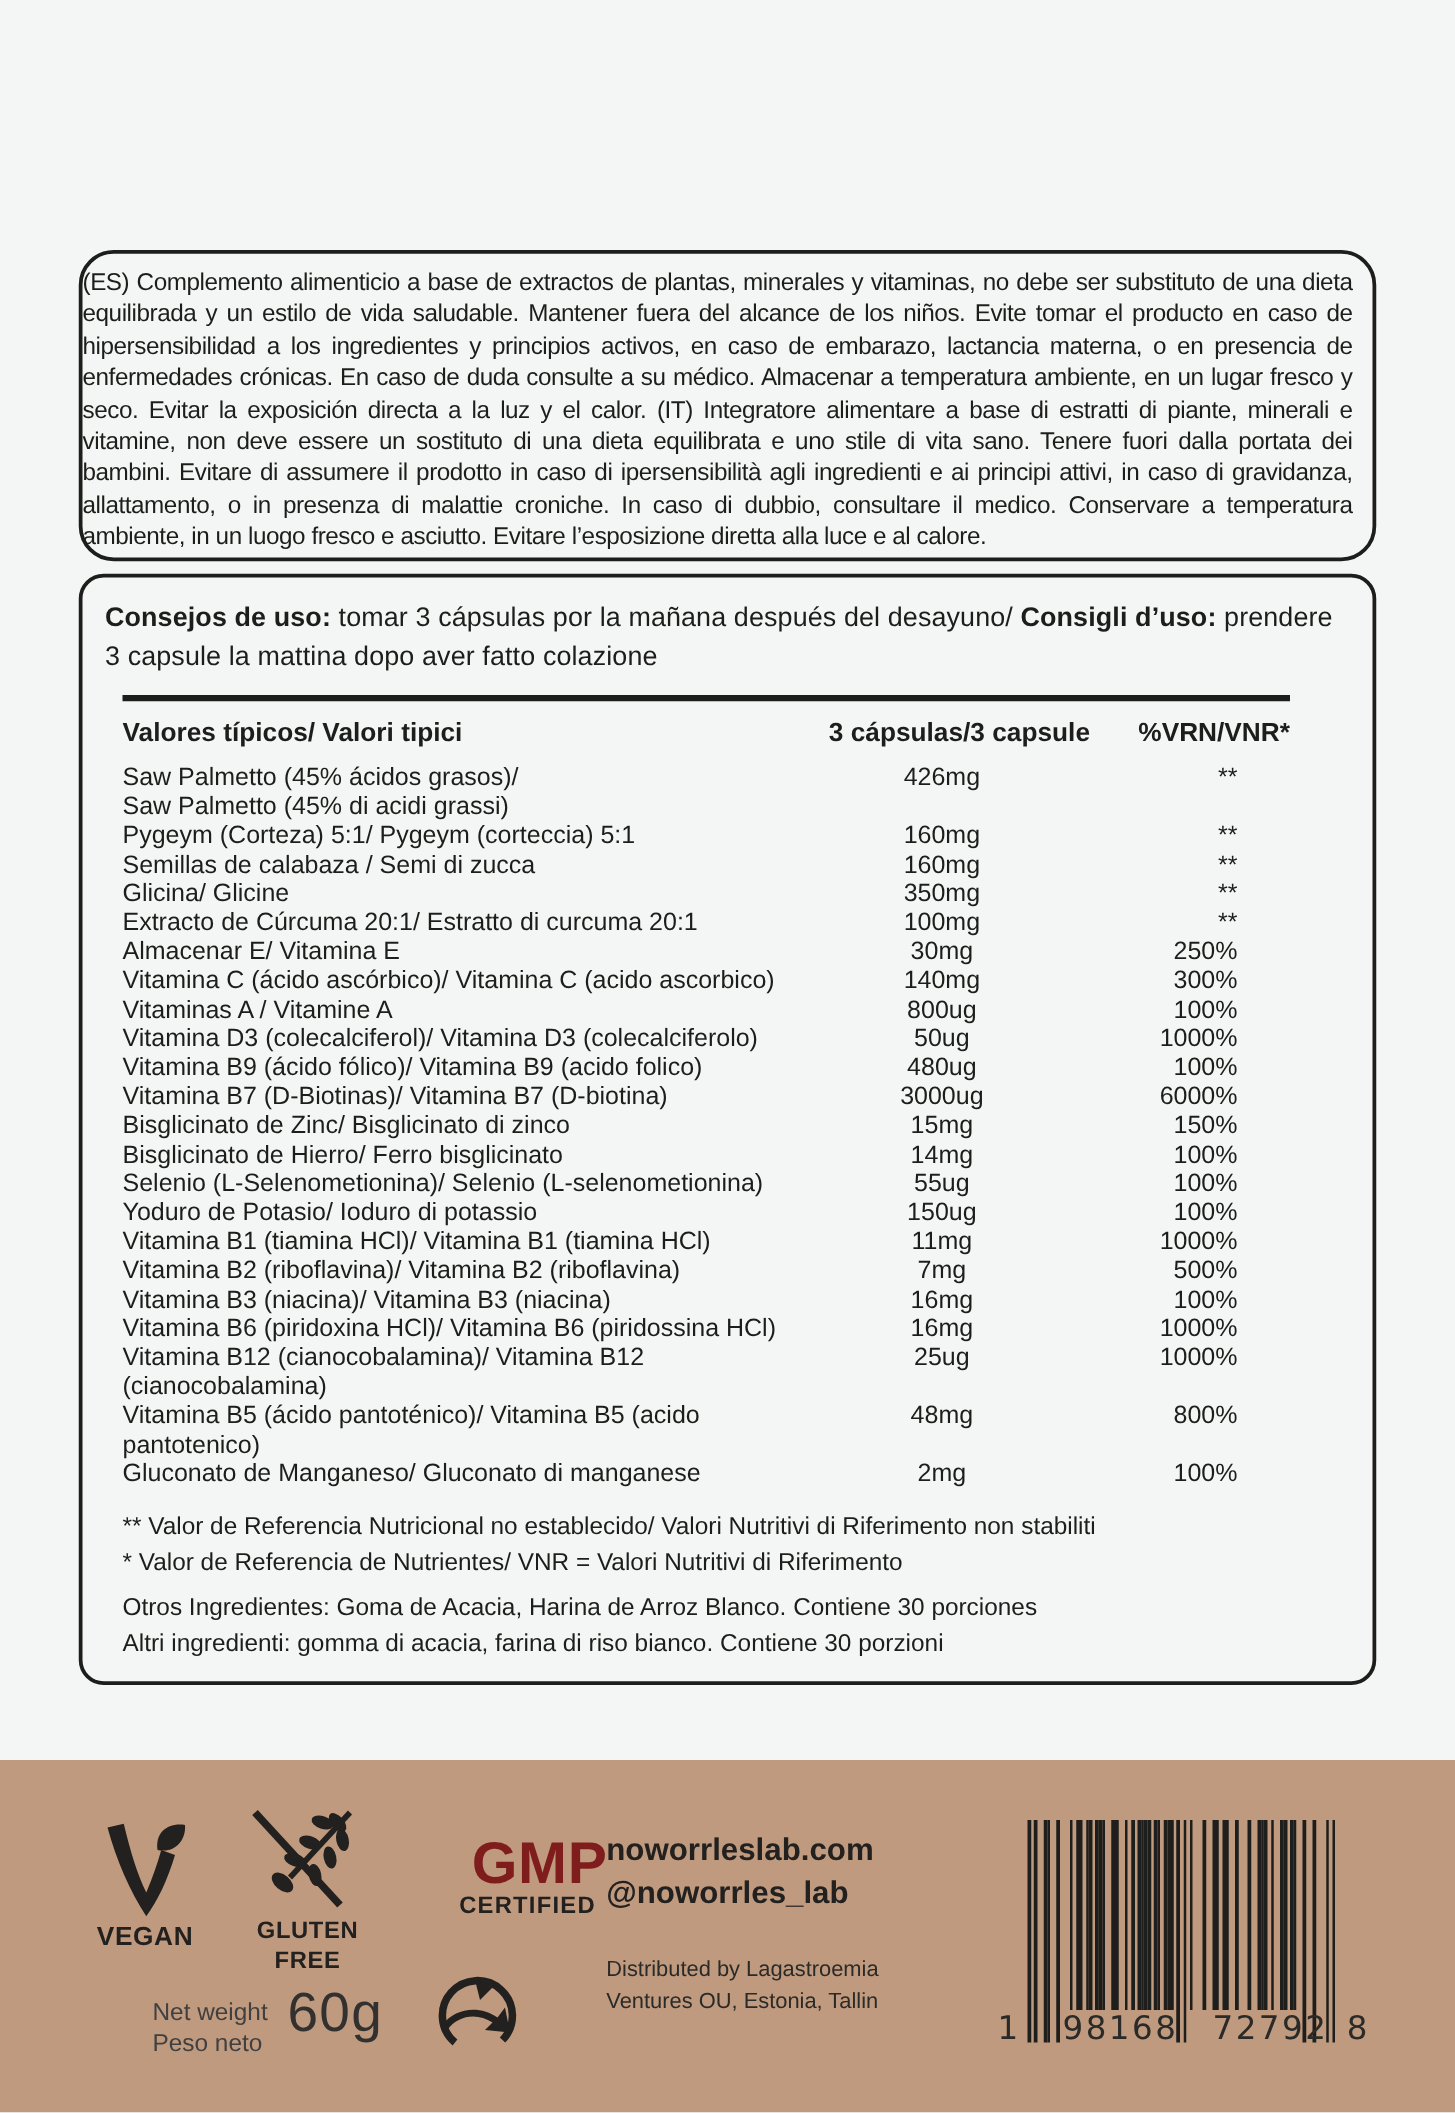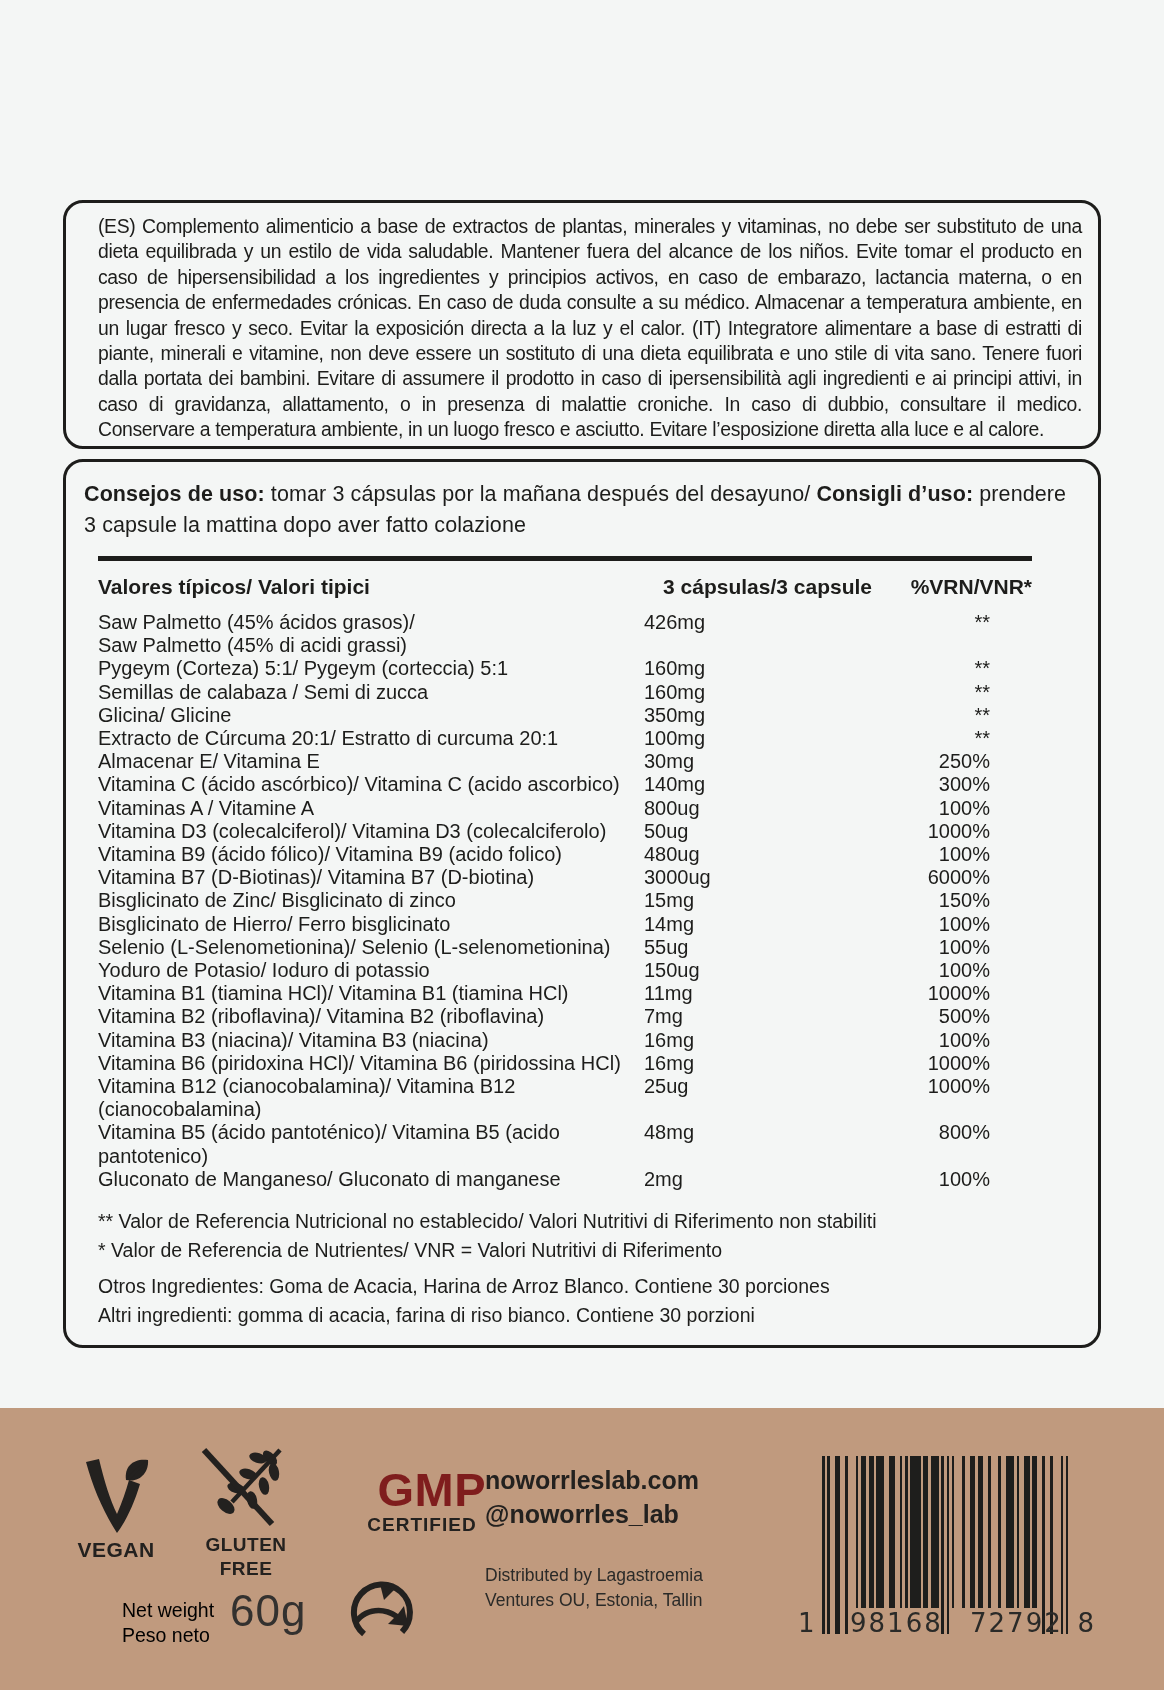--- a/index.html
+++ b/index.html
@@ -13,21 +13,21 @@
     overflow:hidden;
     margin:0 auto;
   }
   .box {
     position:absolute;
     left:63px; width:1038px;
     border:3px solid #1d1d1b;
     border-radius:20px;
     background:#f4f6f5;
   }
-  .warning-box { top:200px; height:249px; padding:11px 16px 10px 32px; }
+  .warning-box { top:200px; height:249px; padding:11px 16px 10px 0;border-radius:28px; }
   .warning-text {
     font-size:19.4px; line-height:25.4px;
     letter-spacing:-0.35px;
     text-align:justify;
   }
   .usage-box { top:459px; height:889px; padding:17px 16px 0 16px; }
   .usage-text { font-size:21.5px; line-height:31px; letter-spacing:0.1px; padding:0 2px; }
   .usage-text b { font-weight:bold; }
   .table-wrap { width:934px; margin-left:16px; }
   .table-rule { height:5px; background:#1d1d1b; margin-top:15px; }
@@ -35,40 +35,40 @@
     display:flex; align-items:baseline;
     font-weight:bold; font-size:21px;
     padding:14px 0 12px 0;
   }
   .thead .c-name { flex:1; }
   .thead .c-amt  { width:228px; text-align:right; }
   .thead .c-vnr  { width:160px; text-align:right; }
   .trows { font-size:20px; line-height:23.2px; }
   .trow { display:flex; align-items:baseline; }
   .trow .c-name { flex:1; }
-  .trow .c-amt  { width:228px; text-align:left; padding-right:9px; }
+  .trow .c-amt  { width:228px; text-align:center; padding-right:9px; }
   .trow .c-vnr  { width:160px; text-align:right; padding-right:42px; }
   .trow .c-name2 { flex:1; }
   .footnotes { margin-top:16px; font-size:19.5px; line-height:28.5px; }
   .other-ing { margin-top:8px; font-size:19.5px; line-height:28.5px; }
 
   .footer {
     position:absolute; left:0; top:1408px;
     width:1164px; height:282px;
     background:#c09a7e;
   }
   .footer .abs { position:absolute; }
   .badge-label { font-weight:bold; color:#23211f; letter-spacing:0.5px; text-align:center; }
   .vegan-label { left:60px; top:130px; width:112px; font-size:21px; }
   .gluten-label { left:190px; top:125px; width:112px; font-size:19px; line-height:24px; }
   .gmp-title { left:358px; top:54px; width:128px; font-size:47px; font-weight:bold; letter-spacing:0.5px; color:#7f1d1d; text-align:right; }
   .gmp-sub { left:358px; top:106px; width:128px; font-size:19px; font-weight:bold; letter-spacing:1px; color:#23211f; text-align:center; }
   .brand-block { left:485px; top:55px; font-size:25px; font-weight:bold; line-height:34px; color:#23211f; }
   .dist-block { left:485px; top:155px; font-size:17.5px; line-height:25px; color:#2a2a28; }
-  .nw-labels { left:122px; top:190px; font-size:19.5px; line-height:25px; color:#000000; }
+  .nw-labels { left:122px; top:190px; font-size:19.5px; line-height:25px; color:#404040; }
   .nw-value { left:230px; top:178px; font-size:44px; font-weight:300; letter-spacing:1px; color:#33312f; }
 
   .barcode { left:822px; top:48px; width:250px; height:200px; }
   .bc-bars { position:relative; height:184px; display:flex; }
   .bc-bar { height:152px; }
   .bc-bar.tall { height:178px; }
   .bc-digit { position:absolute; font-family:"DejaVu Sans", sans-serif; font-size:26px; color:#2a2a28; top:152px; }
   .bc-d1 { left:-24px; }
   .bc-d2 { left:28px; width:88px; text-align:center; letter-spacing:2px; }
   .bc-d3 { left:148px; width:88px; text-align:right; letter-spacing:2px; }

